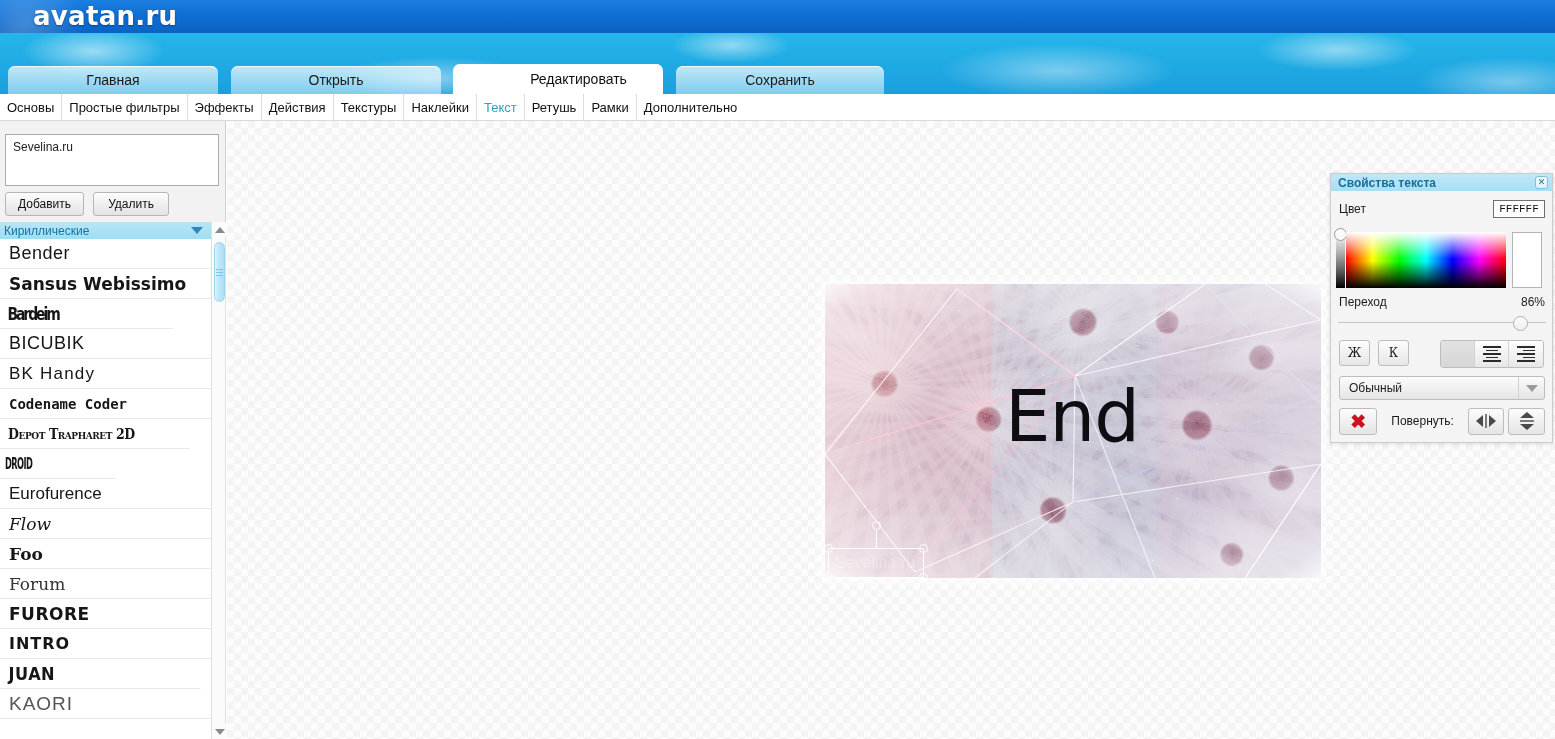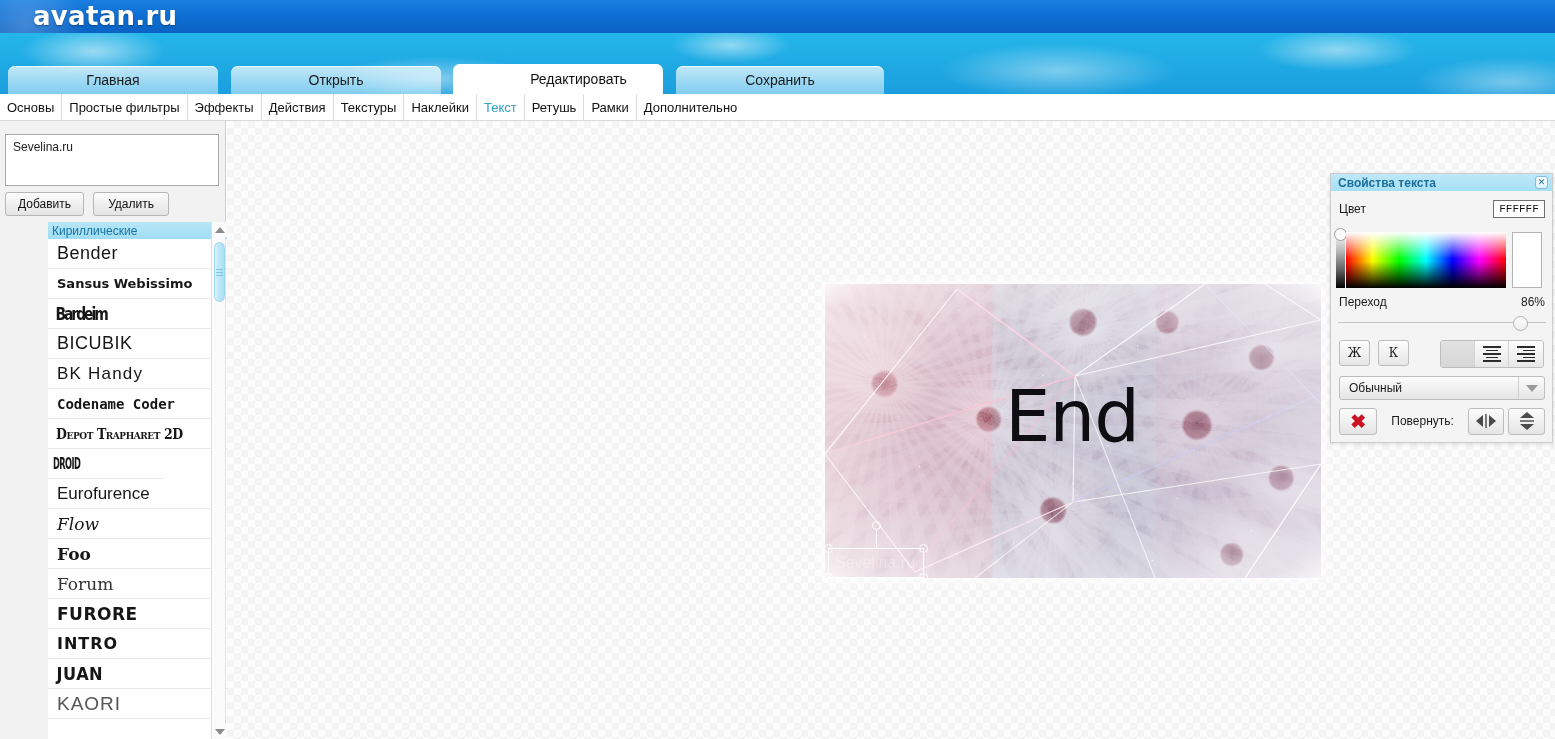--- a/index.html
+++ b/index.html
@@ -107,21 +107,21 @@
     padding: 0 12px;
     background: linear-gradient(to bottom, #fdfdfd 0%, #efefef 50%, #e4e4e4 100%);
     border: 1px solid #b6b6b6; border-radius: 3px;
     font-size: 12px; color: #111; cursor: pointer;
     display: flex; align-items: center; justify-content: center;
     font-family: "Liberation Sans", sans-serif;
   }
 
   .fontlist-wrap {
     position: absolute; left: 0; top: 101px;
-    width: 226px; height: 517px; margin-left: 48px;
+    width: 226px; height: 517px;
   }
   .category-bar {
     position: absolute; left: 0; top: 0;
     width: 211px; height: 17px;
     background: linear-gradient(to bottom, #b8e6f7 0%, #9fddf4 100%);
     display: flex; align-items: center; justify-content: space-between;
     padding: 0 4px;
     cursor: pointer;
   }
   .category-bar .catlabel { font-size: 12px; color: #1673a3; }
@@ -522,21 +522,21 @@
     <div class="gbtn">Удалить</div>
   </div>
 
   <div class="fontlist-wrap">
     <div class="category-bar">
       <span class="catlabel">Кириллические</span>
       <span class="caret-down"></span>
     </div>
     <div class="fontlist">
       <div class="font-item" style="font-family:'Liberation Sans',sans-serif; font-size:18px; letter-spacing:0.5px;">Bender</div>
-      <div class="font-item" style="font-family:'DejaVu Sans',sans-serif; font-weight:bold; font-size:13px;">Sansus Webissimo</div>
+      <div class="font-item" style="font-family:'DejaVu Sans',sans-serif; font-weight:bold; font-size:17px;">Sansus Webissimo</div>
       <div class="font-item" style="font-family:'DejaVu Sans',sans-serif; font-weight:bold; font-size:17px; letter-spacing:-2.5px; transform:scaleX(0.82); transform-origin:left;">Bardeim</div>
       <div class="font-item" style="font-family:'Liberation Sans',sans-serif; font-size:18px; letter-spacing:0.5px;">BICUBIK</div>
       <div class="font-item" style="font-family:'Liberation Sans',sans-serif; font-size:17px; letter-spacing:1.2px;">BK Handy</div>
       <div class="font-item" style="font-family:'DejaVu Sans Mono',monospace; font-weight:bold; font-size:14px;">Codename Coder</div>
       <div class="font-item" style="font-family:'DejaVu Serif',serif; font-weight:bold; font-size:14px; font-variant:small-caps; letter-spacing:-0.5px; transform:scaleX(0.9); transform-origin:left;">Depot Trapharet 2D</div>
       <div class="font-item" style="font-family:'DejaVu Sans',sans-serif; font-weight:bold; font-size:15px; letter-spacing:-1px; transform:scaleX(0.55); transform-origin:left;">DROID</div>
       <div class="font-item" style="font-family:'Liberation Sans',sans-serif; font-size:17px;">Eurofurence</div>
       <div class="font-item" style="font-family:'DejaVu Serif',serif; font-style:italic; font-size:17px;">Flow</div>
       <div class="font-item" style="font-family:'DejaVu Serif',serif; font-weight:bold; font-size:17px;">Foo</div>
       <div class="font-item" style="font-family:'DejaVu Serif',serif; font-size:17px; color:#333;">Forum</div>

